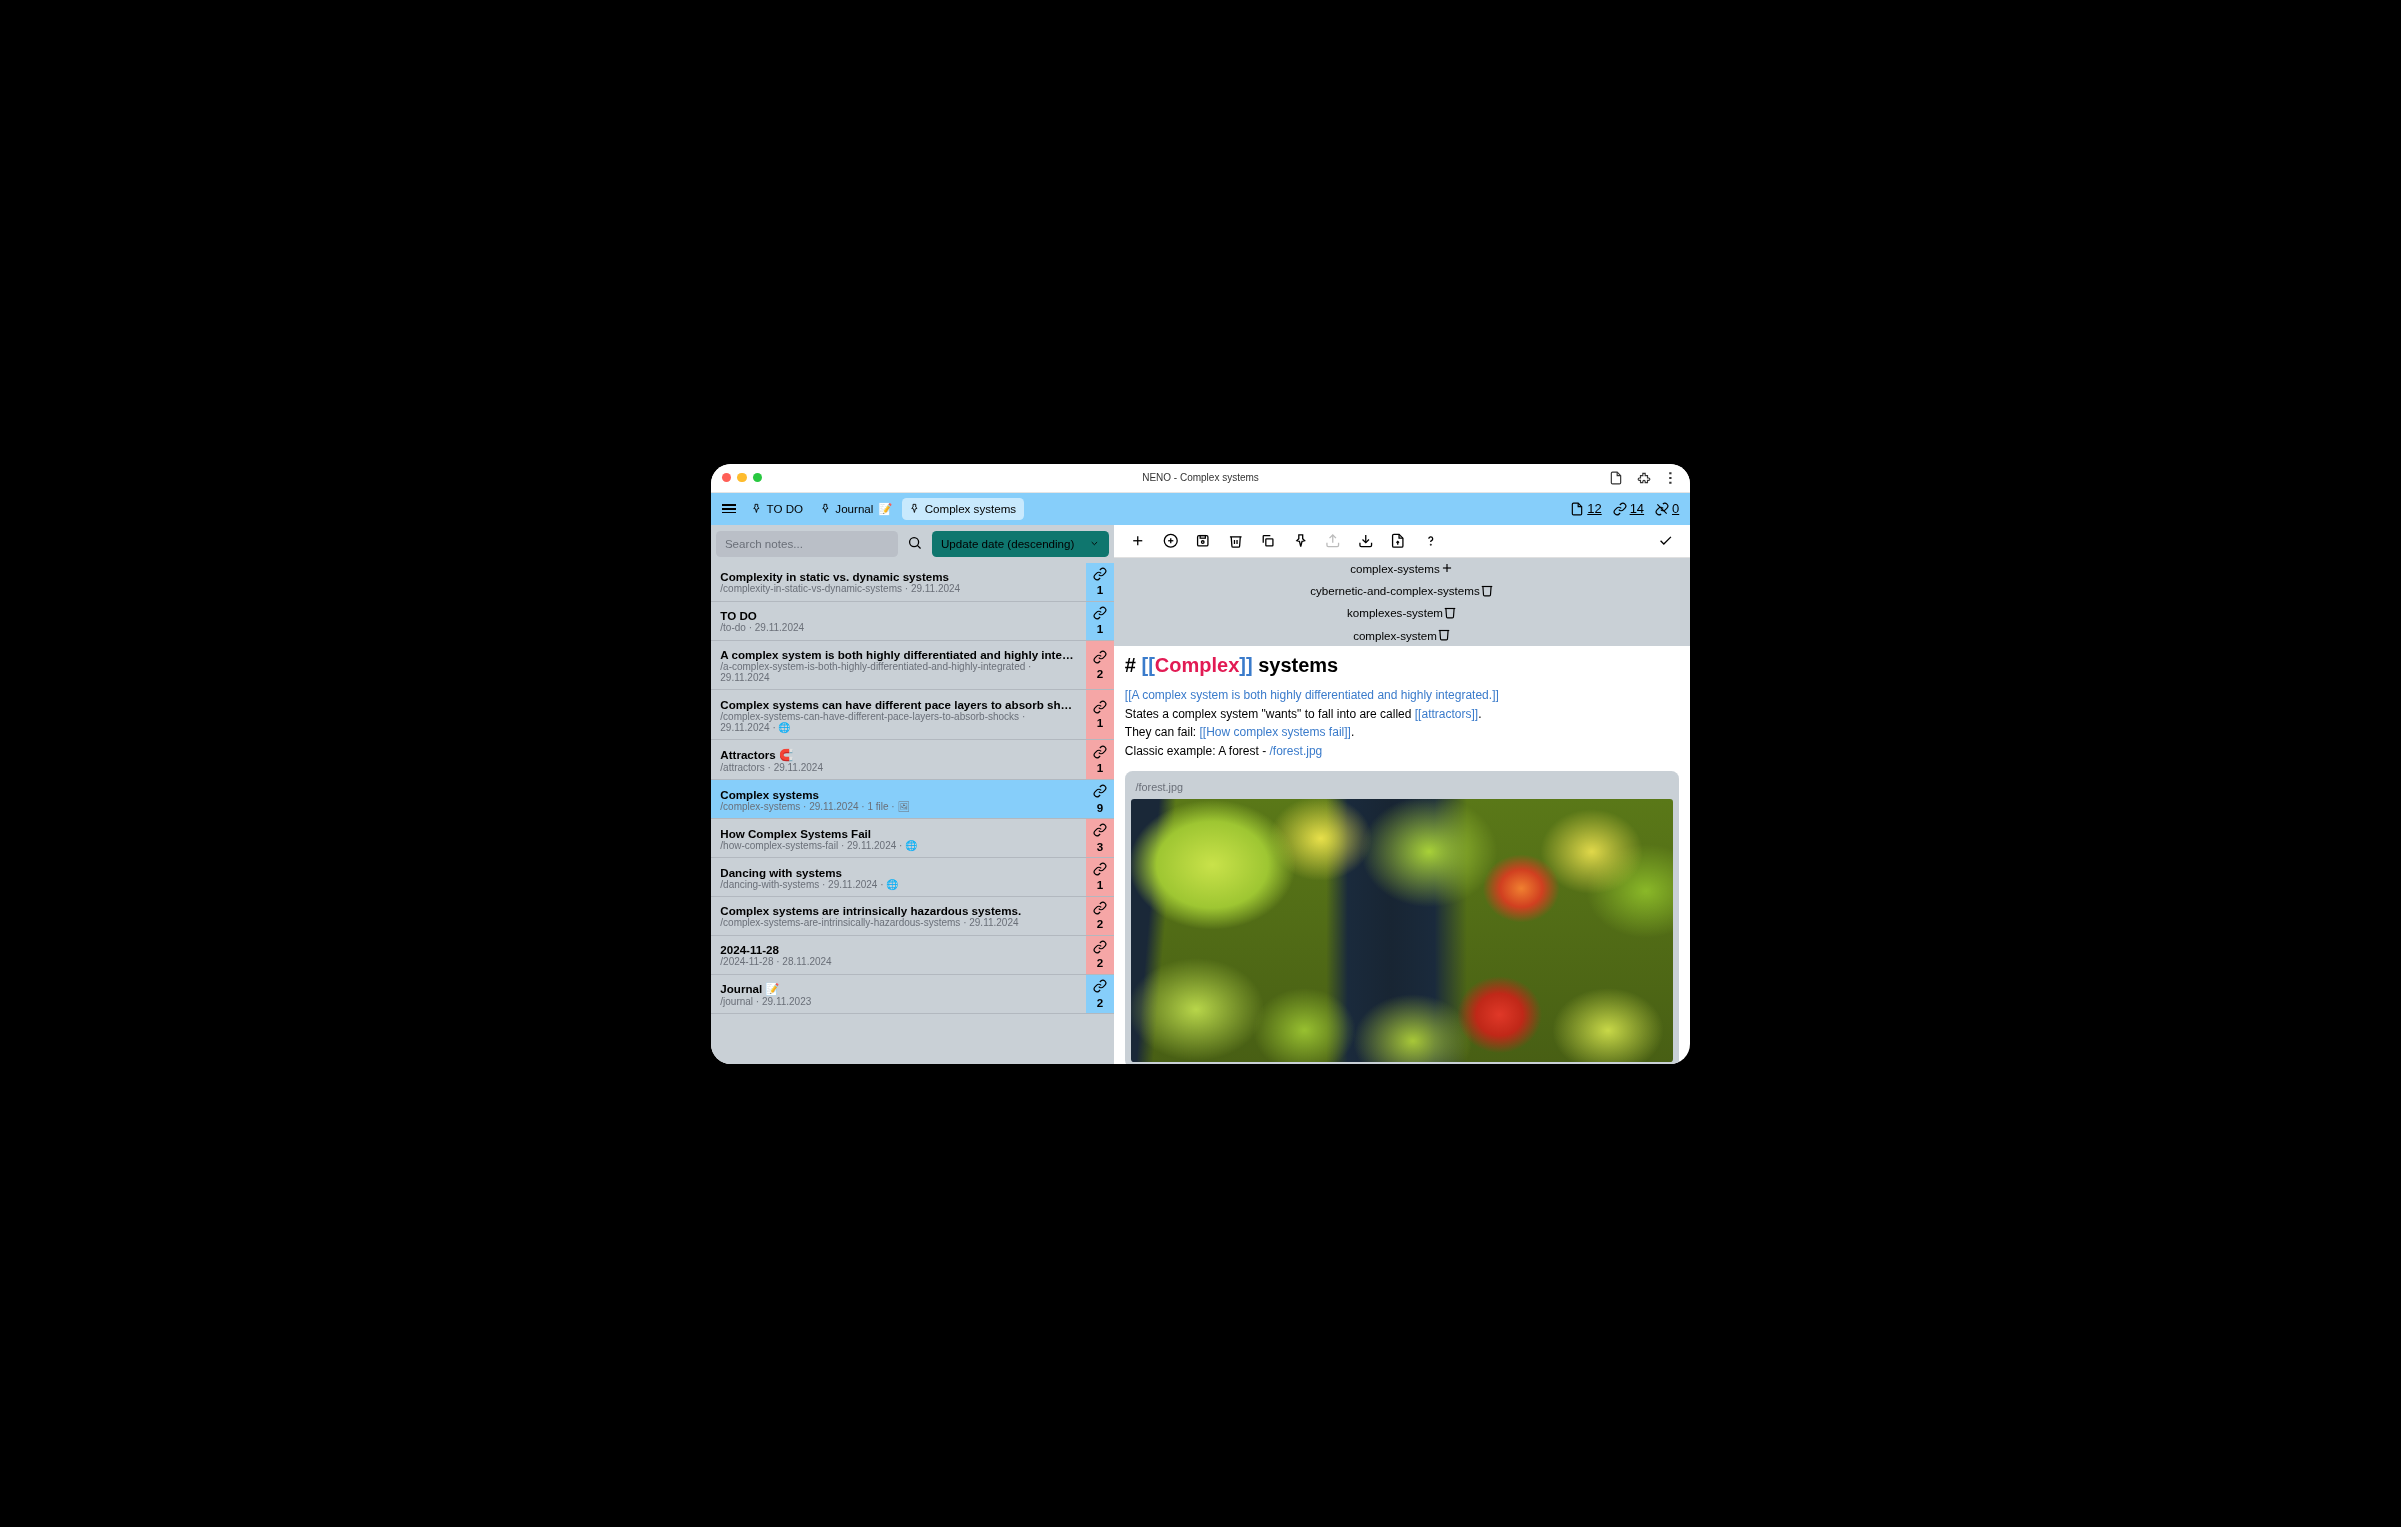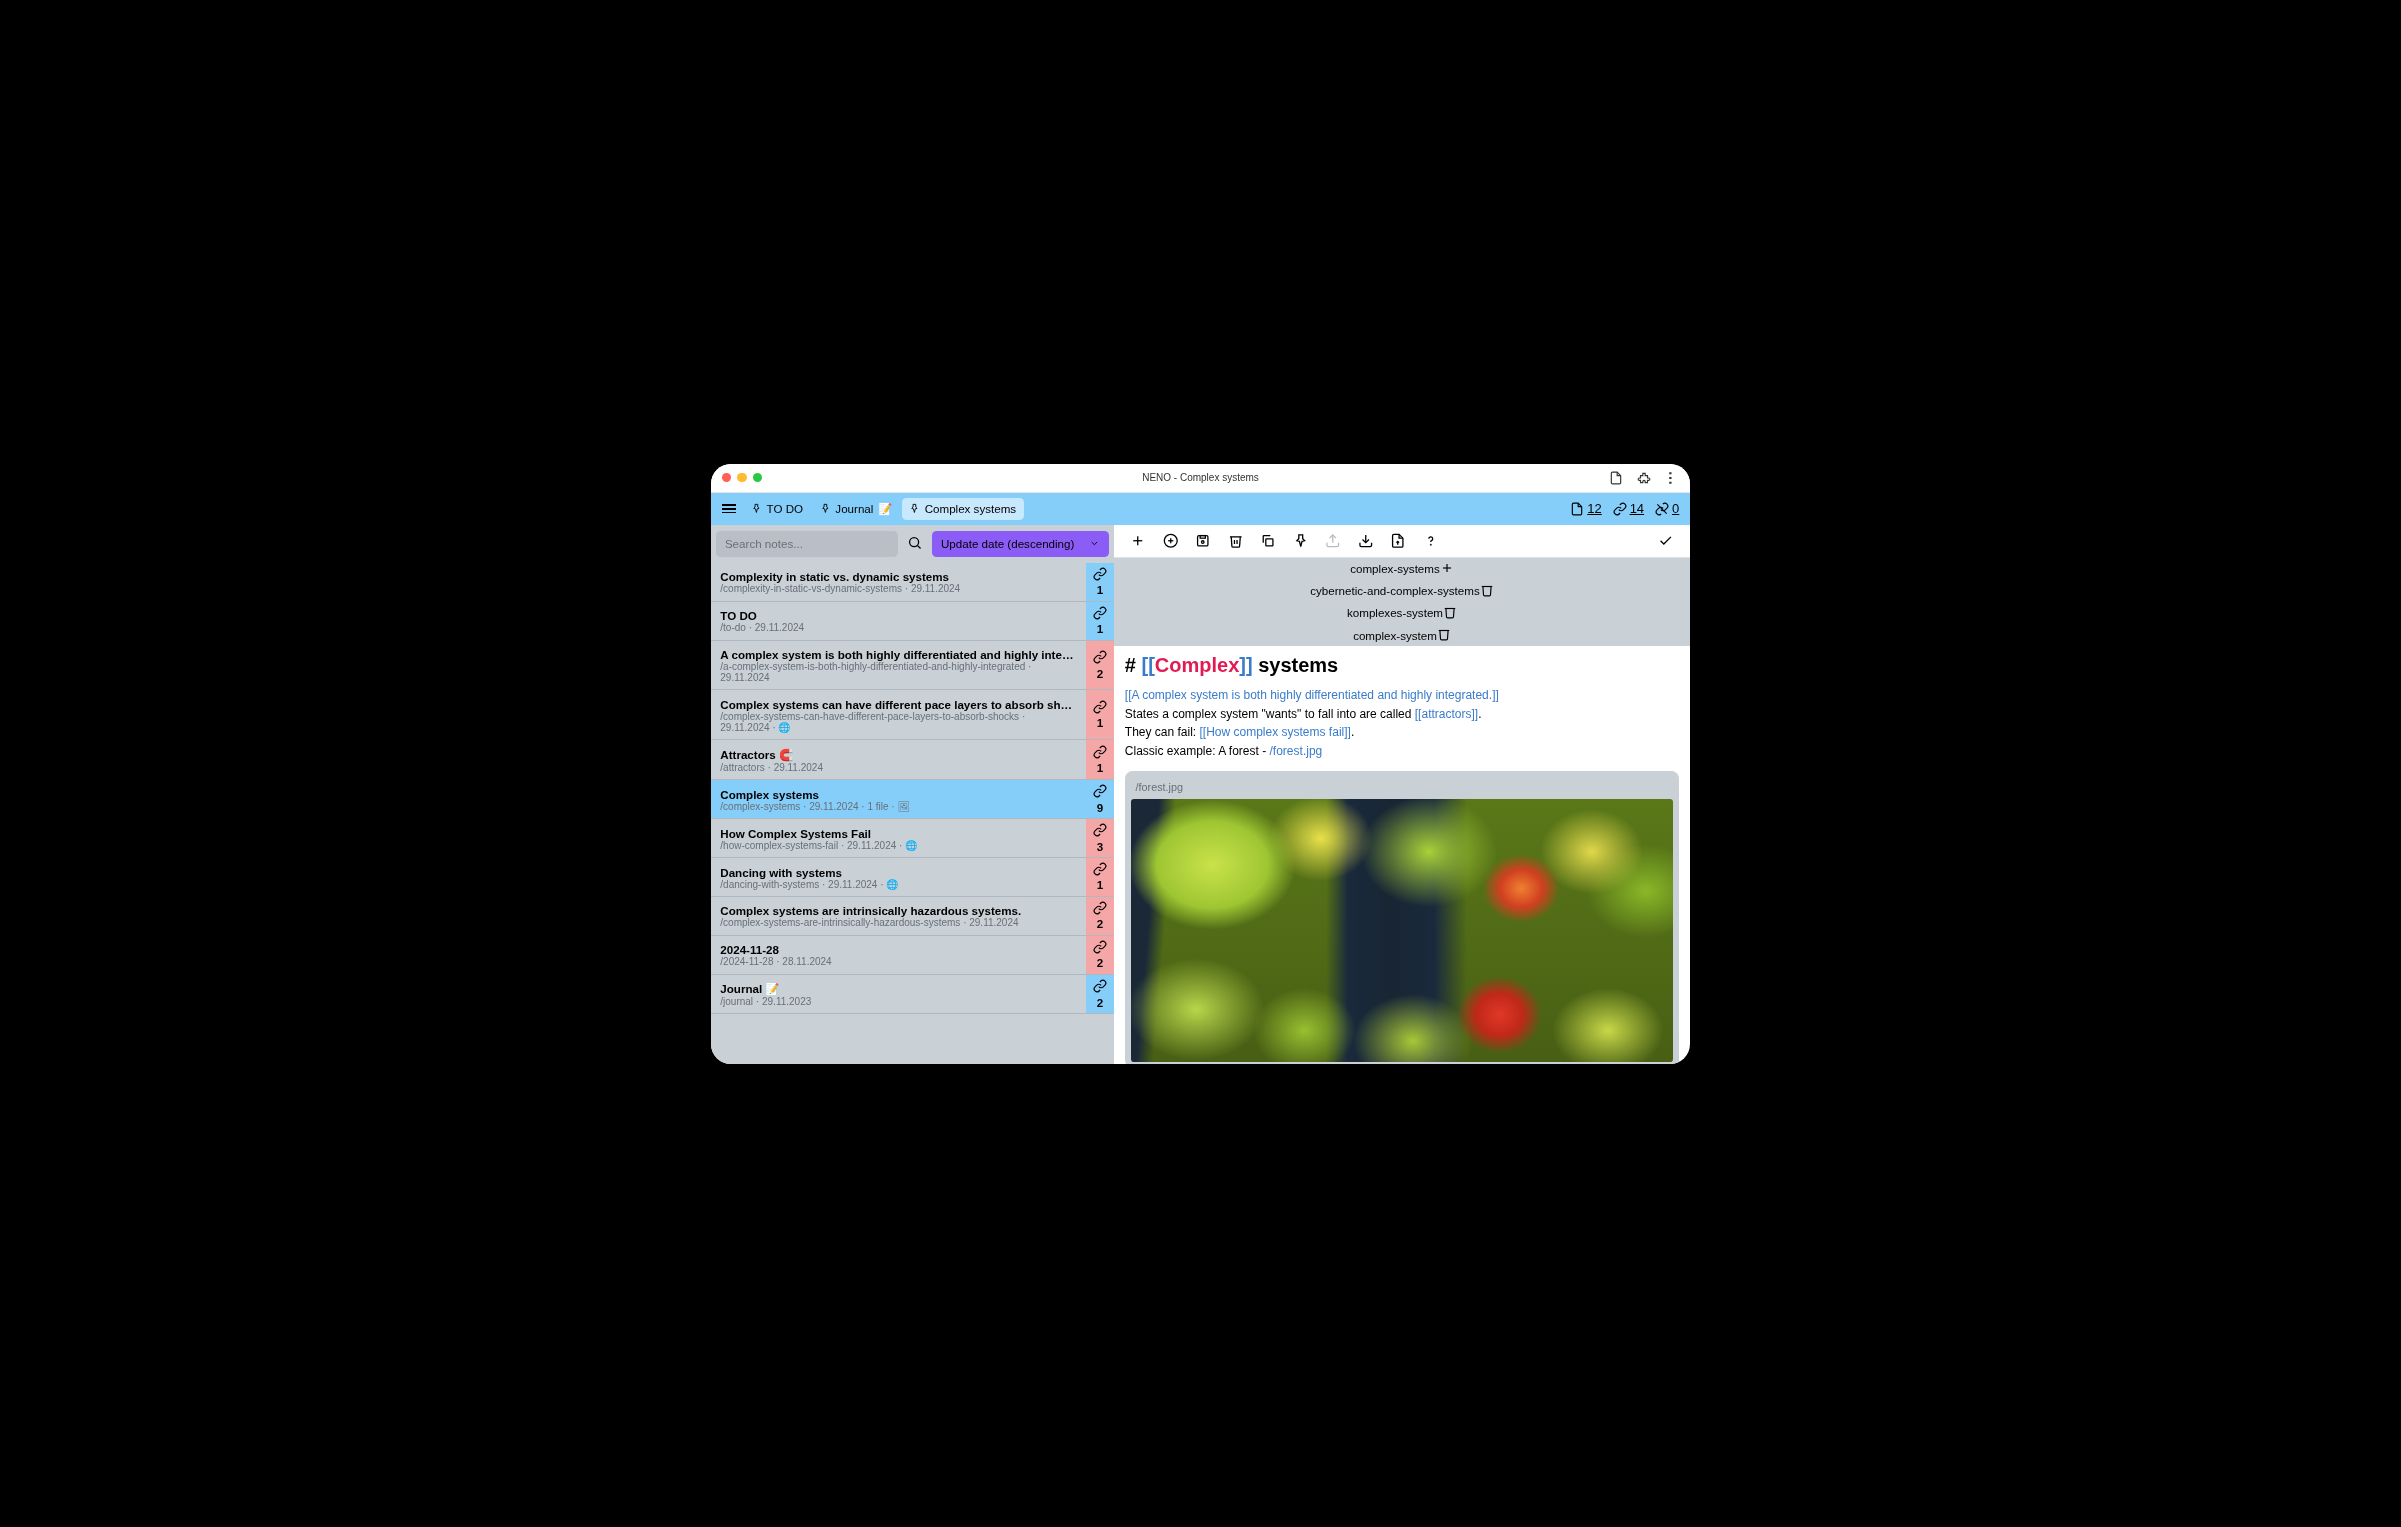--- a/index.html
+++ b/index.html
@@ -104,21 +104,21 @@
       border: none;
       border-radius: 4.6px;
       padding: 6.2px 9.3px;
       font-size: 11.6px;
       color: #333;
     }
     .search-input::placeholder { color: #6a6f78; }
     .search-btn { cursor: pointer; padding: 3.1px; }
     .sort-select {
       flex: 1;
-      background: #8b5cf6;
+      background: #0f766e;
       border: none;
       border-radius: 4.6px;
       padding: 6.2px 9.3px;
       font-size: 11.6px;
       display: flex;
       align-items: center;
       justify-content: space-between;
       cursor: pointer;
     }
     .note-list { flex: 1; overflow-y: auto; }

